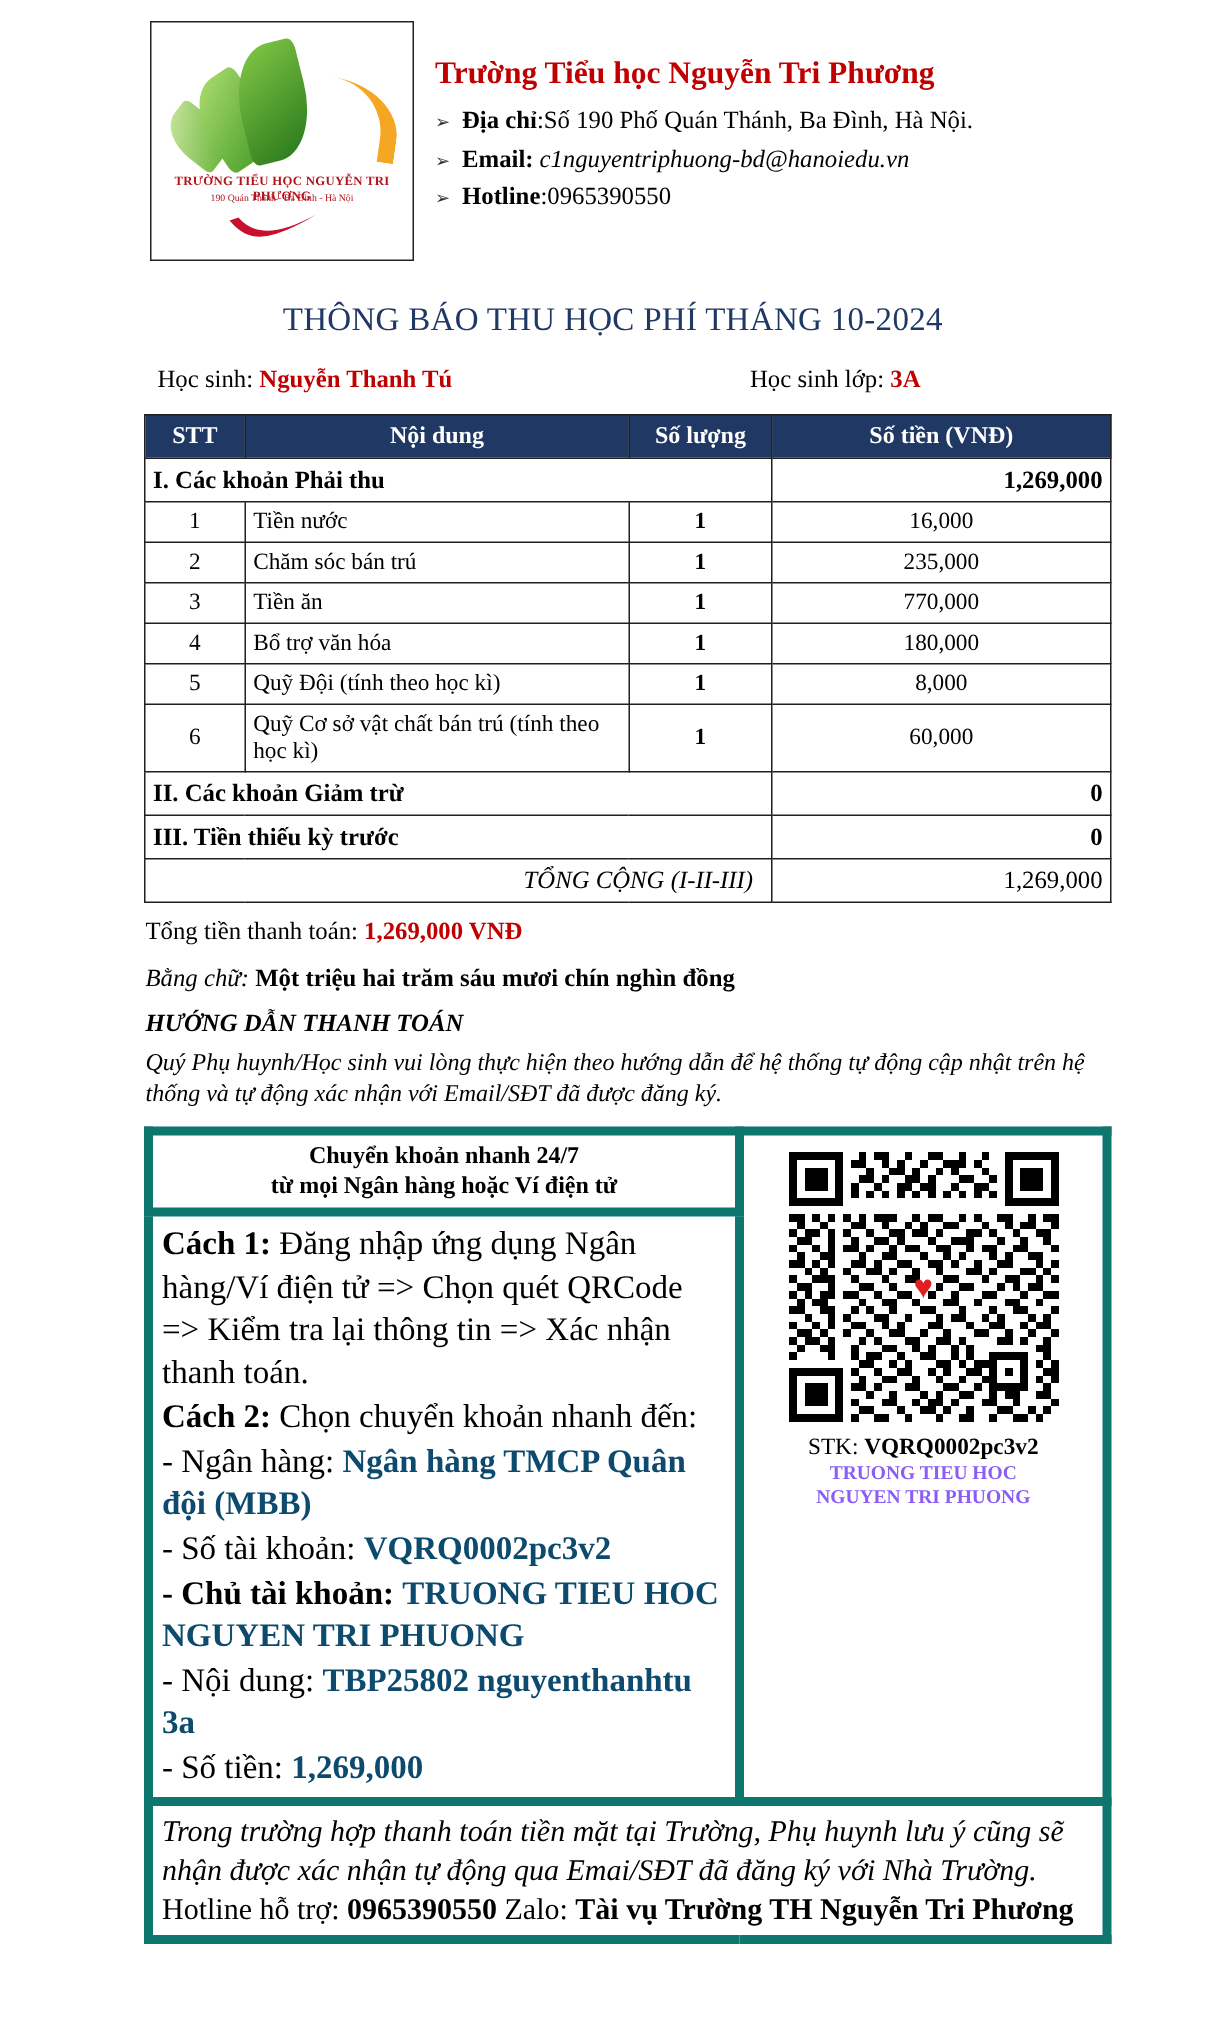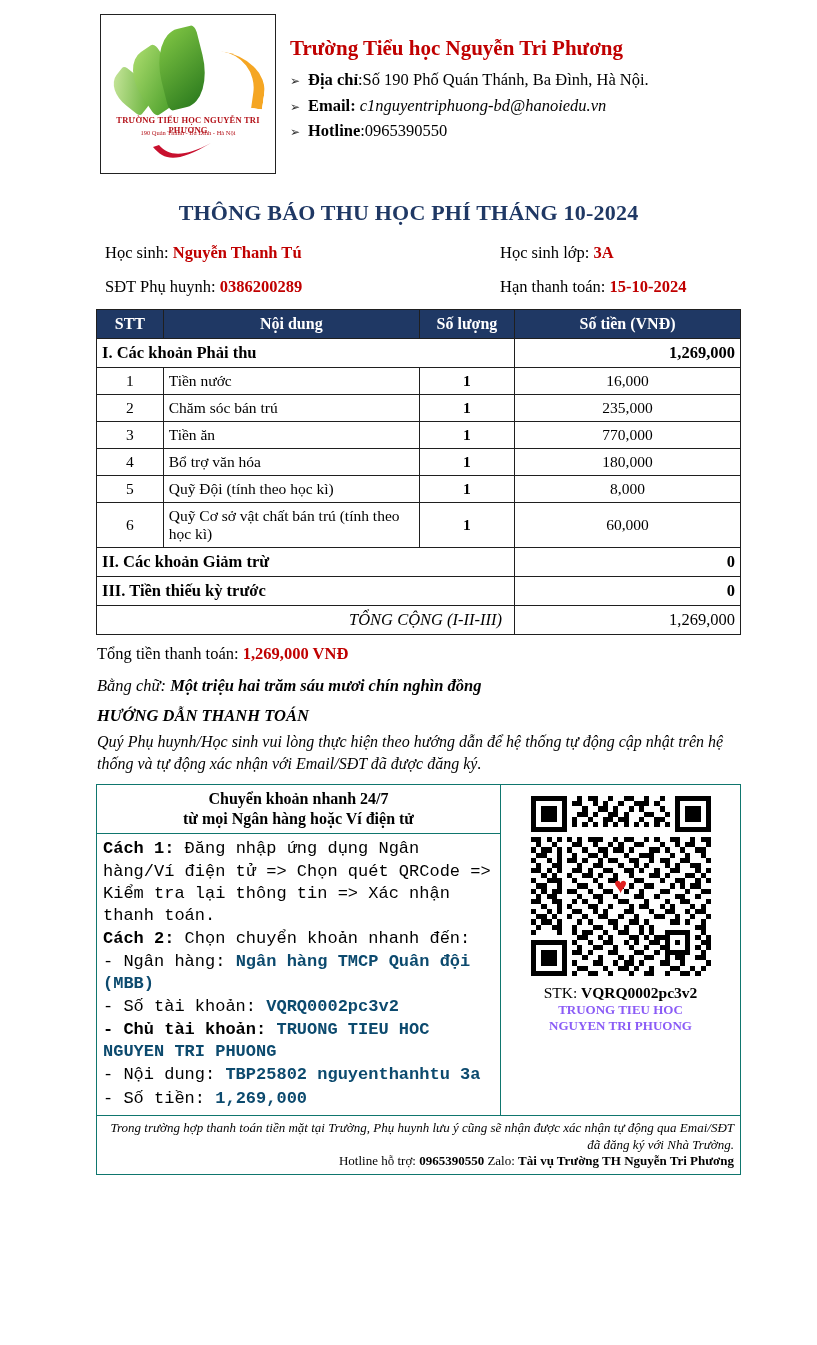--- a/index.html
+++ b/index.html
@@ -127,21 +127,21 @@
     flex: 0 0 18px;
   }
   .info-label { font-weight: bold; }
   .info-value { }
   .info-value.mono { padding-left: 4px; font-style: italic; }
 
   
   .doc-title {
     text-align: center;
     color: #1f3864;
-    font-weight: bold;
+    font-weight: normal;
     font-size: 22px;
     margin: 26px 0 14px 0;
     letter-spacing: .2px;
   }
 
   
   .stud-wrap {
     padding: 0 78px 0 105px;
   }
   .stud-row {
@@ -192,21 +192,21 @@
   .row-total .tot-label { text-align: right; padding-right: 12px; }
   .row-total .tot-amt { text-align: right; font-style: normal; padding-right: 5px;}
 
   
   .summary {
     padding: 6px 78px 0 97px;
     font-size: 16.5px;
     line-height: 1.6;
   }
   .summary .it { font-style: italic; }
-  .bold-it { font-weight: bold; font-style: italic; }
+  .bold-it { font-weight: bold; }
   .guide-head {
     font-weight: bold;
     font-style: italic;
     font-size: 16.5px;
     margin-top: 4px;
   }
   .guide-body {
     font-style: italic;
     font-size: 16px;
     line-height: 1.35;
@@ -214,31 +214,31 @@
   }
 
   
   .pay-wrap { padding: 10px 78px 0 96px; }
   table.pay {
     border-collapse: collapse;
     width: 645px;
     table-layout: fixed;
   }
   table.pay td {
-    border: 1px solid #0f766e;
+    border: 6px solid #0f766e;
     vertical-align: top;
     padding: 4px 6px;
   }
   .pay-head {
     text-align: center;
     font-weight: bold;
     font-size: 16px;
     line-height: 1.25;
   }
-  .pay-left { width: 418px; font-size: 17px; line-height: 1.3; font-family: Liberation Mono, monospace; }
+  .pay-left { width: 418px; font-size: 22px; line-height: 1.3; }
   .pay-right { width: 227px; text-align: center; padding: 6px 4px 4px 4px; }
   .pay-left p { margin: 0 0 1px 0; }
   .lbl-b { font-weight: bold; }
   .red-bold { color: #0c4a6e; font-weight: bold; }
   .qr-box {
     width: 190px; height: 190px;
     margin: 2px auto 3px auto;
     position: relative;
   }
   .qr-box svg { display: block; }
@@ -253,23 +253,22 @@
   .stk-line { font-size: 15.5px; font-weight: bold; }
   .stk-line .lead { font-weight: normal; }
   .acc-name {
     color: #8b5cf6;
     font-weight: bold;
     font-size: 13px;
     line-height: 1.2;
   }
   .note-cell {
     font-style: italic;
-    font-size: 13px;
+    font-size: 20px;
     line-height: 1.3;
-    text-align: right;
   }
   .note-cell .hot { font-style: normal; }
   .note-cell .hot b { font-weight: bold; }
 </style>
 </head>
 <body>
 
 <div class="page">
 
   <div class="header">
@@ -318,30 +317,20 @@
 
   <div class="stud-wrap">
     <div class="stud-row">
       <div class="stud-col-l">
         <span class="stud-label">Học sinh:</span>
         <span class="red-b">Nguyễn Thanh Tú</span>
       </div>
       <div class="stud-col-r">
         <span class="stud-label">Học sinh lớp:</span>
         <span class="red-b">3A</span>
-      </div>
-    </div>
-    <div class="stud-row" style="margin-top:8px;">
-      <div class="stud-col-l">
-        <span class="stud-label">SĐT Phụ huynh:</span>
-        <span class="red-b">0386200289</span>
-      </div>
-      <div class="stud-col-r">
-        <span class="stud-label">Hạn thanh toán:</span>
-        <span class="red-b">15-10-2024</span>
       </div>
     </div>
   </div>
 
   <div class="table-wrap">
     <table class="fees">
       <thead>
         <tr>
           <th class="c-stt">STT</th>
           <th class="c-noidung">Nội dung</th>

